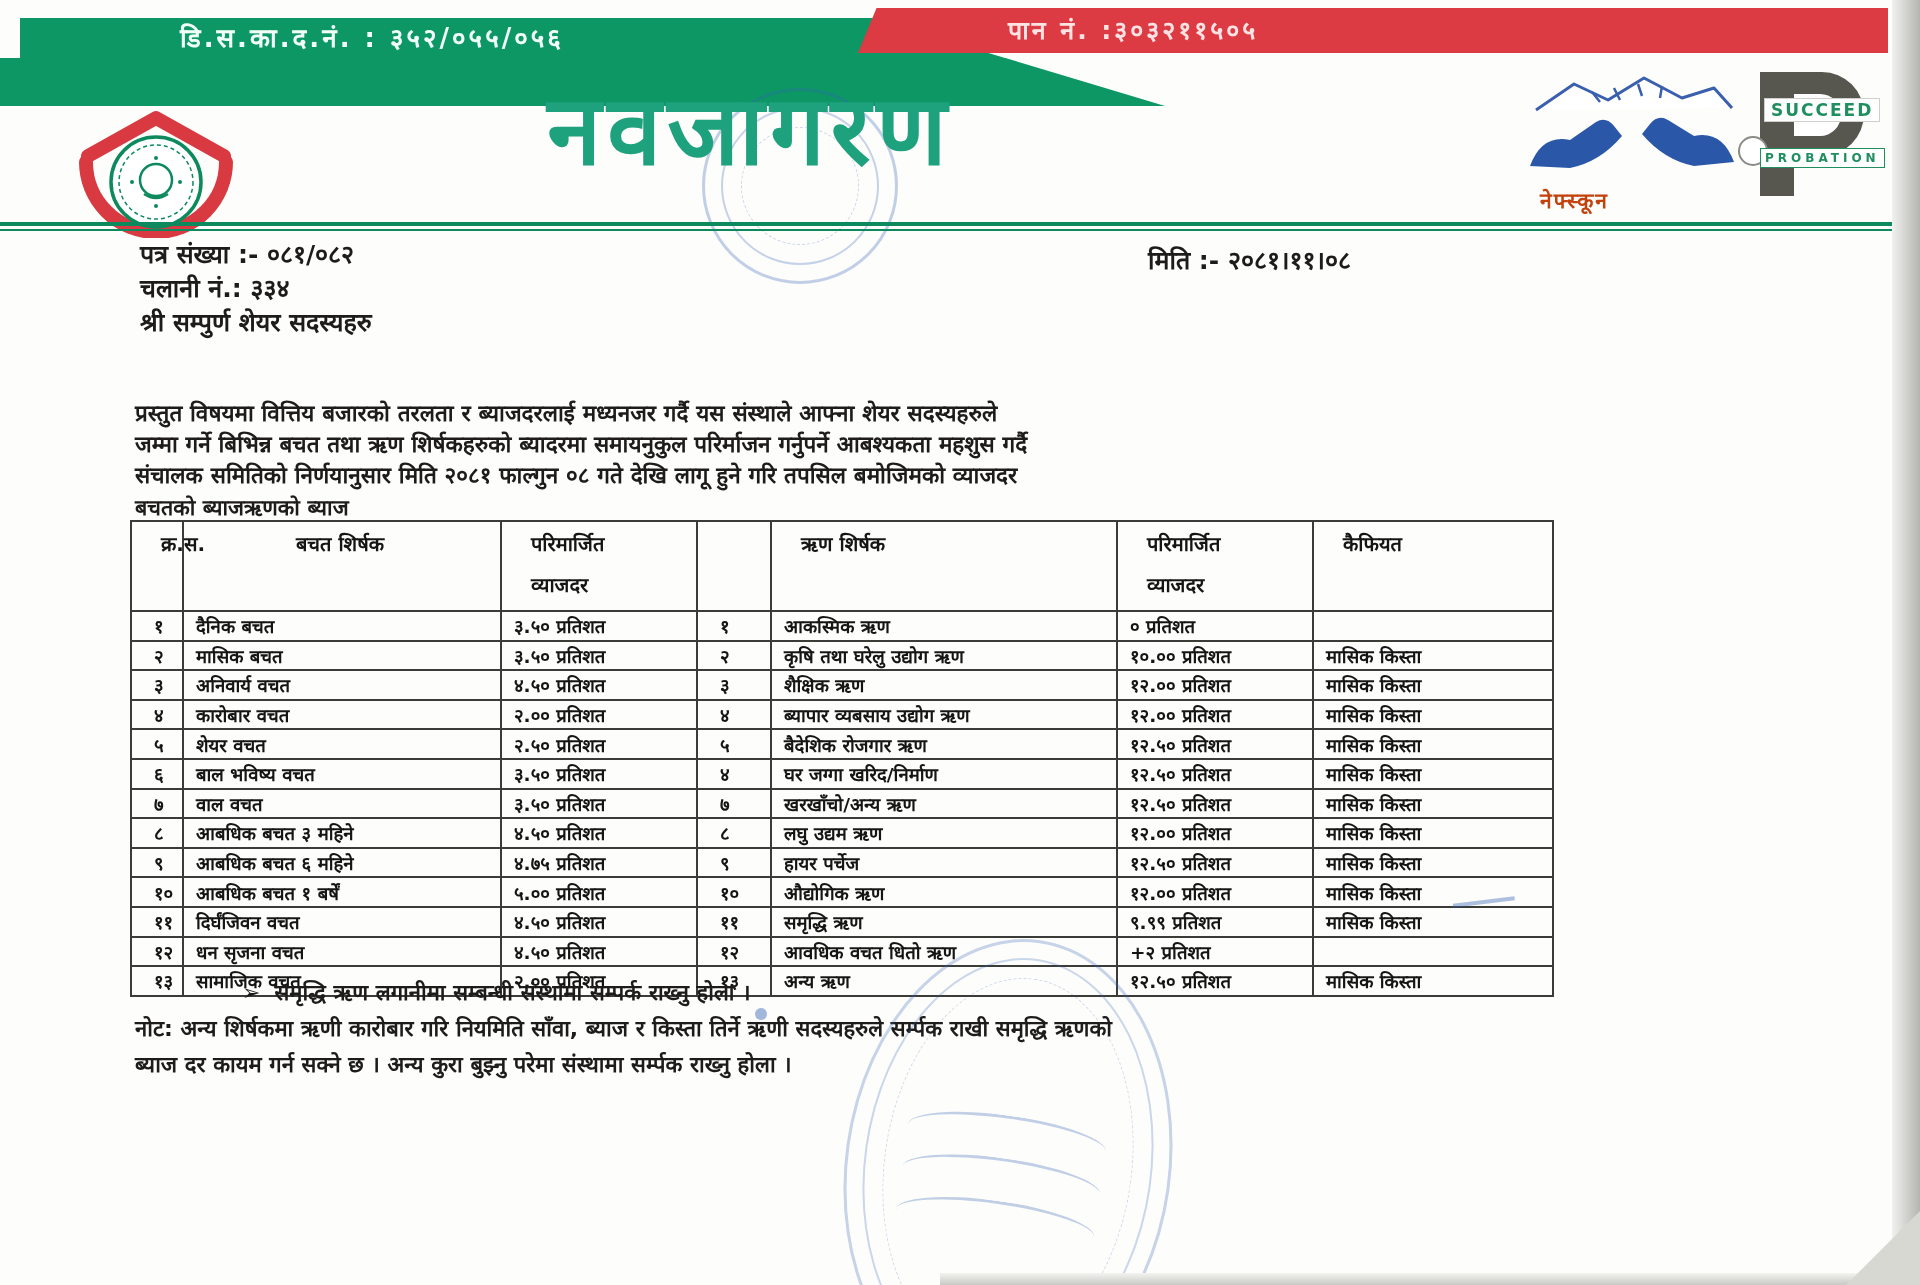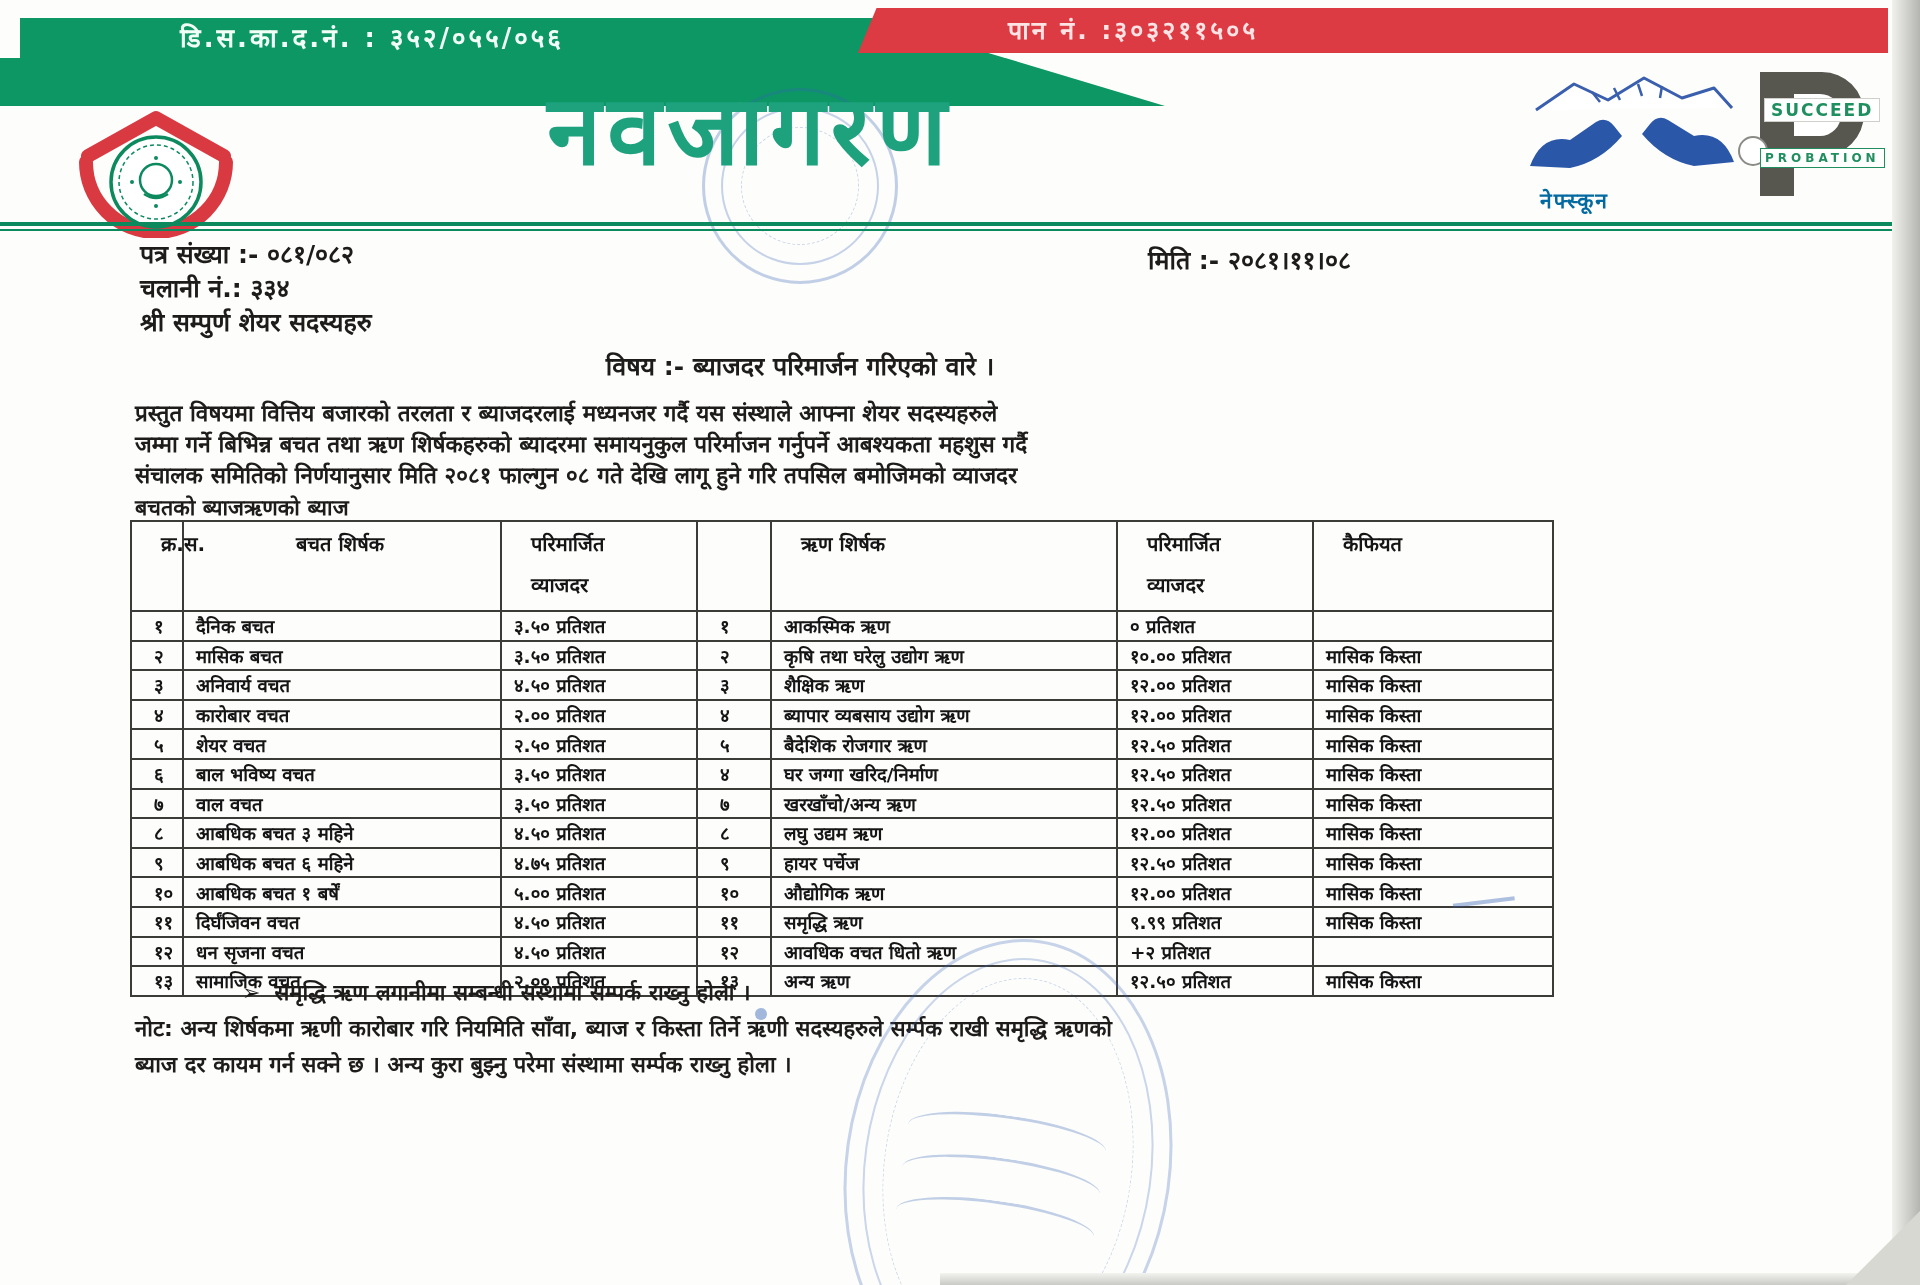--- a/index.html
+++ b/index.html
@@ -25,21 +25,21 @@
   .org-subtitle{left:300px;top:175px;width:990px;text-align:center;font-size:45px;
              font-weight:bold;color:#1ea27e;letter-spacing:2px;}
   .rule1{left:0;top:222px;width:1892px;height:4px;background:#0c8a5e;}
   .rule2{left:0;top:229px;width:1892px;height:2px;background:#0c8a5e;}
 
   
   .house-logo{left:48px;top:110px;}
 
   
   .nefscun{left:1522px;top:70px;}
-  .nefscun-label{left:1540px;top:186px;color:#0369a1;font-size:21px;font-weight:bold;letter-spacing:2px;}
+  .nefscun-label{left:1540px;top:186px;color:#c2410c;font-size:21px;font-weight:bold;letter-spacing:2px;}
   .succeed-logo{left:1742px;top:66px;width:160px;height:140px;}
   .succeed-p{position:absolute;left:0;top:0;}
   .succeed-word{position:absolute;left:22px;top:32px;background:#fff;border:1px solid #cfcfcb;
              color:#1f8f5f;font-size:17px;font-weight:bold;letter-spacing:2px;padding:1px 6px;}
   .probation-word{position:absolute;left:18px;top:82px;background:#fff;border:1px solid #1f8f5f;
              color:#1f8f5f;font-size:12px;font-weight:bold;letter-spacing:4px;padding:2px 4px;}
   .probation-emblem{position:absolute;left:-4px;top:70px;width:26px;height:26px;border-radius:50%;
              border:2px solid #8a8a86;background:#fff;}
 
   
@@ -145,21 +145,20 @@
     <div class="probation-word">PROBATION</div>
   </div>
 
   <div class="abs rule1"></div>
   <div class="abs rule2"></div>
 
   <div class="abs ref-no">पत्र संख्या :- ०८१/०८२</div>
   <div class="abs dispatch-no">चलानी नं.: ३३४</div>
   <div class="abs letter-date">मिति :- २०८१।११।०८</div>
   <div class="abs salutation">श्री सम्पुर्ण शेयर सदस्यहरु</div>
-  <div class="abs subject">विषय :- ब्याजदर परिमार्जन गरिएको वारे ।</div>
 
   <div class="abs body-text">
     <div>प्रस्तुत विषयमा वित्तिय बजारको तरलता र ब्याजदरलाई मध्यनजर गर्दै यस संस्थाले आफ्ना शेयर सदस्यहरुले</div>
     <div>जम्मा गर्ने बिभिन्न बचत तथा ऋण शिर्षकहरुको ब्यादरमा समायनुकुल परिर्माजन गर्नुपर्ने आबश्यकता महशुस गर्दै</div>
     <div>संचालक समितिको निर्णयानुसार मिति २०८१ फाल्गुन ०८ गते देखि लागू हुने गरि तपसिल बमोजिमको व्याजदर</div>
   </div>
 
   <div class="abs table-title">बचतको ब्याजऋणको ब्याज</div>
 
   <table class="rates">

